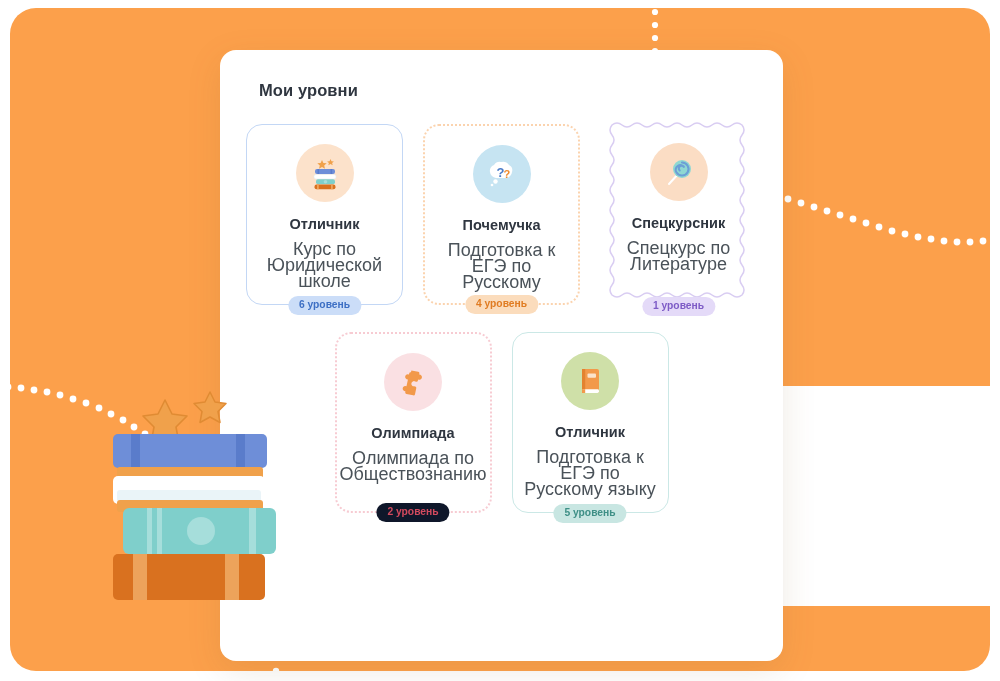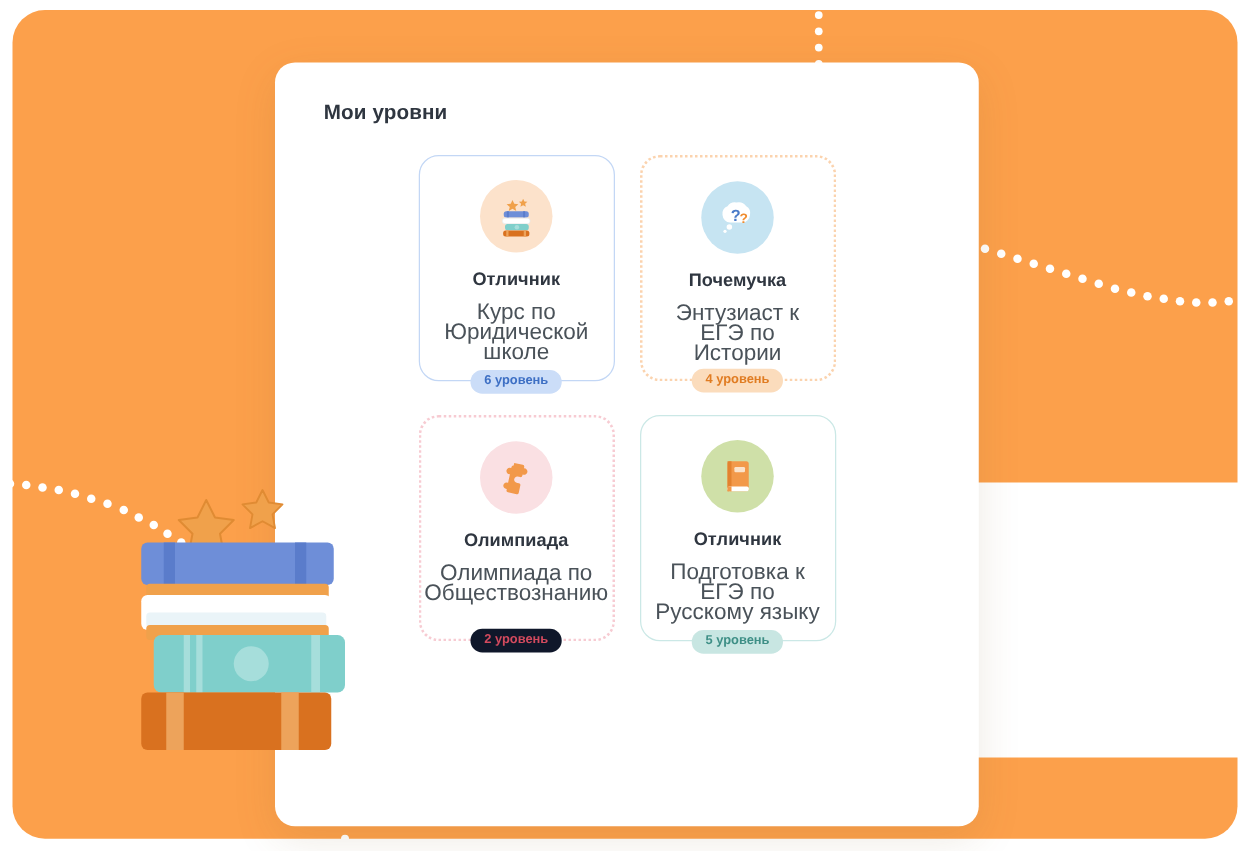--- a/index.html
+++ b/index.html
@@ -268,24 +268,42 @@
           <div class="icon-circle" style="background:#C6E4F2;">
             <svg width="40" height="40" viewBox="0 0 40 40" xmlns="http://www.w3.org/2000/svg">
               <path d="M12 11 a7 7 0 0 1 7-3 a7.5 7.5 0 0 1 8 3 a6 6 0 0 1 3 7 a6.5 6.5 0 0 1-6 6 h-10 a6.5 6.5 0 0 1-6-6 a6 6 0 0 1 4-7z" fill="#FFFFFF"></path>
               <circle cx="13.5" cy="27.5" r="2.2" fill="#FFFFFF"></circle>
               <circle cx="10" cy="31" r="1.3" fill="#FFFFFF"></circle>
               <text x="14.5" y="22.5" font-family="Liberation Sans, sans-serif" font-size="13" font-weight="bold" fill="#4A7BC8">?</text>
               <text x="21.5" y="24" font-family="Liberation Sans, sans-serif" font-size="11" font-weight="bold" fill="#F08C2E">?</text>
             </svg>
           </div>
           <div class="card-name">Почемучка</div>
-          <div class="card-desc">Энтузиаст к ЕГЭ по Истории</div>
+          <div class="card-desc">Подготовка к ЕГЭ по Русскому</div>
           <div class="level-badge" style="background:#FBDCBC;color:#E07C22;text-align:center;">4 уровень</div>
         </div>
 
+        <div class="level-card wavy">
+          <svg class="wavy-outline" viewBox="0 0 161 185" xmlns="http://www.w3.org/2000/svg">
+            <path d="M14,3 q5,-4 10,0 t10,0 t10,0 t10,0 t10,0 t10,0 t10,0 t10,0 t10,0 t10,0 t10,0 t10,0 t10,0
+                     q4,5 0,10 t0,10 t0,10 t0,10 t0,10 t0,10 t0,10 t0,10 t0,10 t0,10 t0,10 t0,10 t0,10 t0,10 t0,10 t0,10 t0,10
+                     q-5,4 -10,0 t-10,0 t-10,0 t-10,0 t-10,0 t-10,0 t-10,0 t-10,0 t-10,0 t-10,0 t-10,0 t-10,0 t-10,0
+                     q-4,-5 0,-10 t0,-10 t0,-10 t0,-10 t0,-10 t0,-10 t0,-10 t0,-10 t0,-10 t0,-10 t0,-10 t0,-10 t0,-10 t0,-10 t0,-10 t0,-10 t0,-10 z" fill="none" stroke="#D9CDF2" stroke-width="1.5"></path>
+          </svg>
+          <div class="icon-circle" style="background:#FBDDC4;">
+            <svg width="38" height="38" viewBox="0 0 38 38" xmlns="http://www.w3.org/2000/svg">
+              <line x1="9" y1="31" x2="19" y2="20" stroke="#FFFFFF" stroke-width="2" stroke-linecap="round"></line>
+              <circle cx="22" cy="16" r="9" fill="#8FD8D2"></circle>
+              <path d="M22 16 m0,-6.5 a6.5,6.5 0 1 1 -5.6,9.8 a4.6,4.6 0 1 1 7.9,-4.7 a2.8,2.8 0 1 0 -4.6,2.9" fill="none" stroke="#6C9FD6" stroke-width="2.1" stroke-linecap="round"></path>
+            </svg>
+          </div>
+          <div class="card-name">Спецкурсник</div>
+          <div class="card-desc">Спецкурс по Литературе</div>
+          <div class="level-badge" style="background:#E4DAF8;color:#7D5BC6;">1 уровень</div>
+        </div>
       </div>
 
       <div class="row row-2">
 
         <div class="level-card dotted" style="--bc:#F7CBD2;">
           <div class="icon-circle" style="background:#FAE0E3;">
             <svg width="34" height="34" viewBox="0 0 34 34" xmlns="http://www.w3.org/2000/svg">
               <path d="M13 6 h7 a1.5 1.5 0 0 1 1.5 1.5 v1 a2.6 2.6 0 1 1 0 5 v1 a1.5 1.5 0 0 1-1.5 1.5
                        h-1 a2.6 2.6 0 1 0 0 5 h1 a1.5 1.5 0 0 1 1.5 1.5 v6 a1.5 1.5 0 0 1-1.5 1.5
                        h-7 a1.5 1.5 0 0 1-1.5-1.5 v-1 a2.6 2.6 0 1 1 0-5 v-7 a2.6 2.6 0 1 1 0-5 v-1

